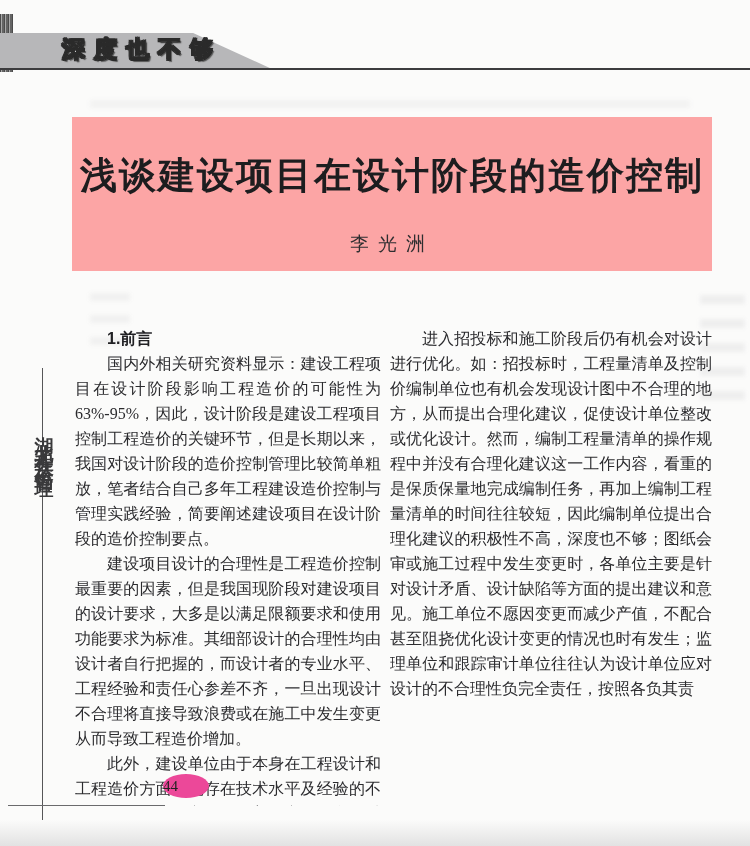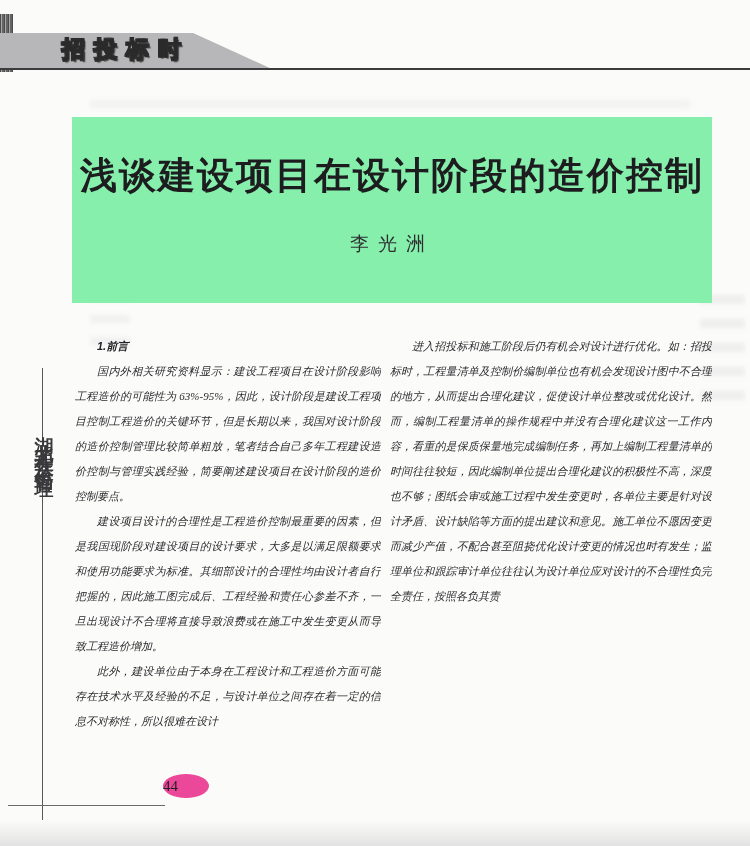--- a/index.html
+++ b/index.html
@@ -27,22 +27,22 @@
     font-weight:bold;font-size:23px;letter-spacing:9px;line-height:1;
     color:#f4f4f6;
     -webkit-text-stroke:1.2px #2a2a2a;
     text-shadow:1px 1px 0 #2a2a2a,-1px -1px 0 #2a2a2a,1px -1px 0 #2a2a2a,-1px 1px 0 #2a2a2a,2px 2px 1px #555;
   }
   .header-rule{
     position:absolute;left:0;top:68px;width:750px;height:2px;background:#3c3c3e;
   }
   
   .title-box{
-    position:absolute;left:72px;top:117px;width:640px;height:186px;
-    background:#86efac;text-align:center;
+    position:absolute;left:72px;top:117px;width:640px;height:154px;
+    background:#fca5a5;text-align:center;
   }
   .article-title{
     margin:0;padding-top:34px;
     font-family:"Liberation Sans","DejaVu Sans",sans-serif;
     font-weight:900;font-size:37px;letter-spacing:2px;color:#1d1d1f;
   }
   .author-name{
     margin:8px;padding-top:22px;
     font-size:19px;letter-spacing:9px;color:#2e2e30;
   }
@@ -50,22 +50,22 @@
   .sidebar-rule{
     position:absolute;left:42px;top:368px;width:1px;height:470px;background:#565658;
   }
   .journal-sidebar-text{
     position:absolute;left:31px;top:422px;
     writing-mode:vertical-rl;text-orientation:upright;
     font-size:19px;letter-spacing:6px;font-weight:600;color:#39393b;
   }
   
   .col{
-    position:absolute;top:334px;height:480px;overflow:hidden;
-    font-size:11px;line-height:25px;color:#2b2b2e;text-align:justify;font-style:italic;
+    position:absolute;top:326px;height:480px;overflow:hidden;
+    font-size:16px;line-height:25px;color:#2b2b2e;text-align:justify;
   }
   .col-left{left:75px;width:306px;}
   .col-right{left:390px;width:322px;}
   .col p{margin:0;}
   .col p.ind{text-indent:2em;}
   .col p.h{
     font-family:"Liberation Sans","DejaVu Sans",sans-serif;
     font-weight:bold;text-indent:2em;color:#212124;
   }
   
@@ -92,39 +92,39 @@
   }
 </style>
 </head>
 <body>
 
 <div class="page">
 
   <div class="binding-edge"></div>
 
   <div class="forum-banner"></div>
-  <div class="banner-label">招投标时</div>
+  <div class="banner-label">深度也不够</div>
   <div class="header-rule"></div>
 
   <div class="ghost ghost-a"></div>
   <div class="ghost ghost-b"></div>
   <div class="ghost ghost-c"></div>
 
   <div class="title-box">
     <h1 class="article-title">浅谈建设项目在设计阶段的造价控制</h1>
     <p class="author-name">李光洲</p>
   </div>
 
   <div class="sidebar-rule"></div>
   <div class="journal-sidebar-text">湖北工程造价管理</div>
 
   <div class="col col-left">
     <p class="h">1.前言</p>
     <p class="ind">国内外相关研究资料显示：建设工程项目在设计阶段影响工程造价的可能性为 63%-95%，因此，设计阶段是建设工程项目控制工程造价的关键环节，但是长期以来，我国对设计阶段的造价控制管理比较简单粗放，笔者结合自己多年工程建设造价控制与管理实践经验，简要阐述建设项目在设计阶段的造价控制要点。</p>
-    <p class="ind">建设项目设计的合理性是工程造价控制最重要的因素，但是我国现阶段对建设项目的设计要求，大多是以满足限额要求和使用功能要求为标准。其细部设计的合理性均由设计者自行把握的，因此施工图完成后、工程经验和责任心参差不齐，一旦出现设计不合理将直接导致浪费或在施工中发生变更从而导致工程造价增加。</p>
+    <p class="ind">建设项目设计的合理性是工程造价控制最重要的因素，但是我国现阶段对建设项目的设计要求，大多是以满足限额要求和使用功能要求为标准。其细部设计的合理性均由设计者自行把握的，而设计者的专业水平、工程经验和责任心参差不齐，一旦出现设计不合理将直接导致浪费或在施工中发生变更从而导致工程造价增加。</p>
     <p class="ind">此外，建设单位由于本身在工程设计和工程造价方面可能存在技术水平及经验的不足，与设计单位之间存在着一定的信息不对称性，所以很难在设计</p>
   </div>
 
   <div class="col col-right">
     <p class="ind">进入招投标和施工阶段后仍有机会对设计进行优化。如：招投标时，工程量清单及控制价编制单位也有机会发现设计图中不合理的地方，从而提出合理化建议，促使设计单位整改或优化设计。然而，编制工程量清单的操作规程中并没有合理化建议这一工作内容，看重的是保质保量地完成编制任务，再加上编制工程量清单的时间往往较短，因此编制单位提出合理化建议的积极性不高，深度也不够；图纸会审或施工过程中发生变更时，各单位主要是针对设计矛盾、设计缺陷等方面的提出建议和意见。施工单位不愿因变更而减少产值，不配合甚至阻挠优化设计变更的情况也时有发生；监理单位和跟踪审计单位往往认为设计单位应对设计的不合理性负完全责任，按照各负其责</p>
   </div>
 
   <div class="footer-rule"></div>
   <div class="page-number-badge">
     <span>44</span>

